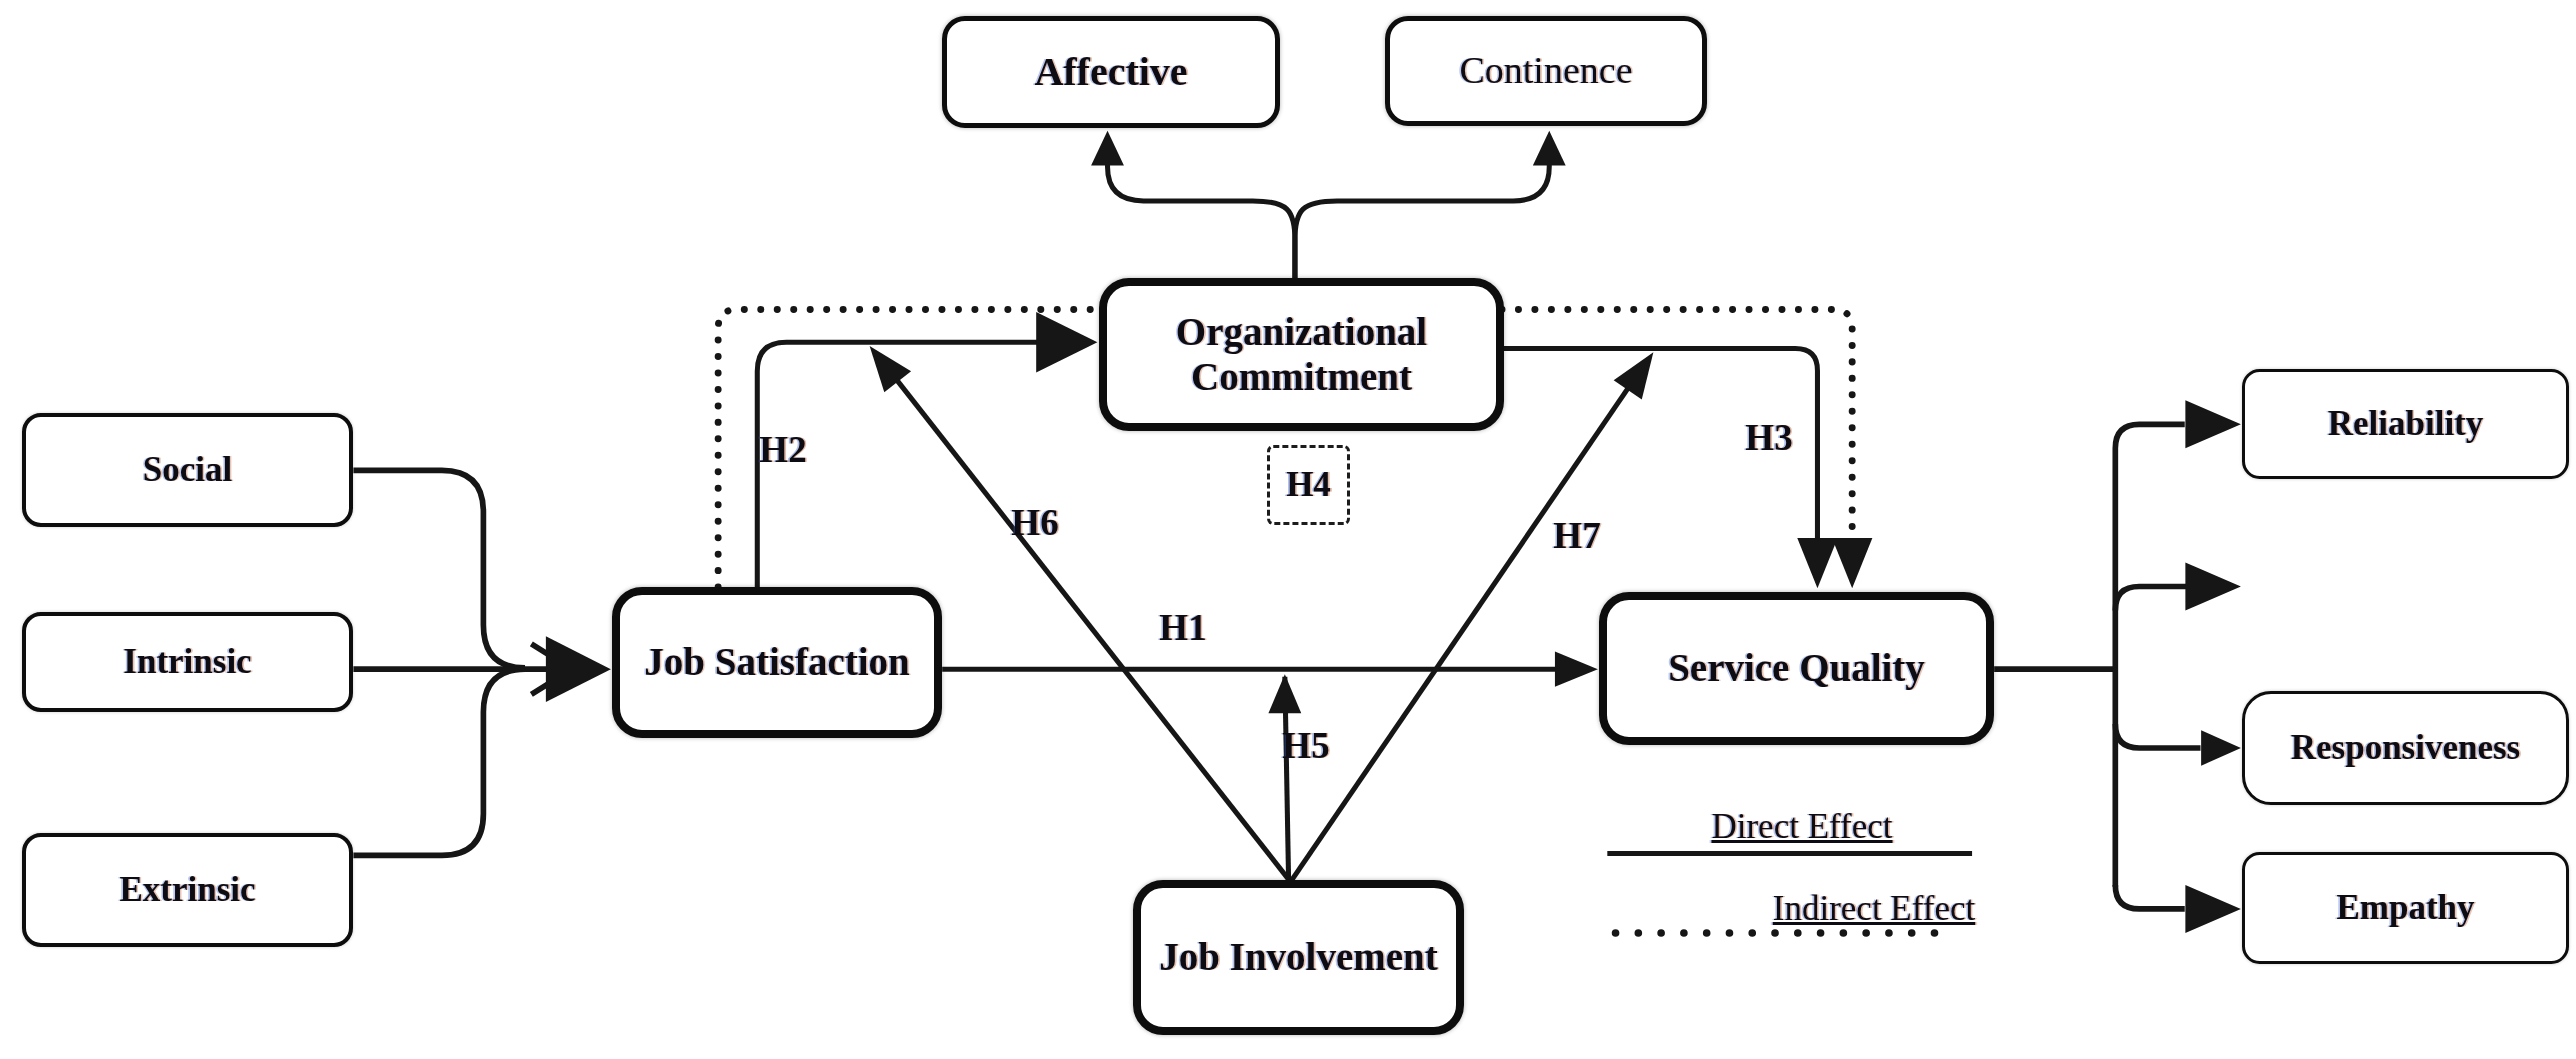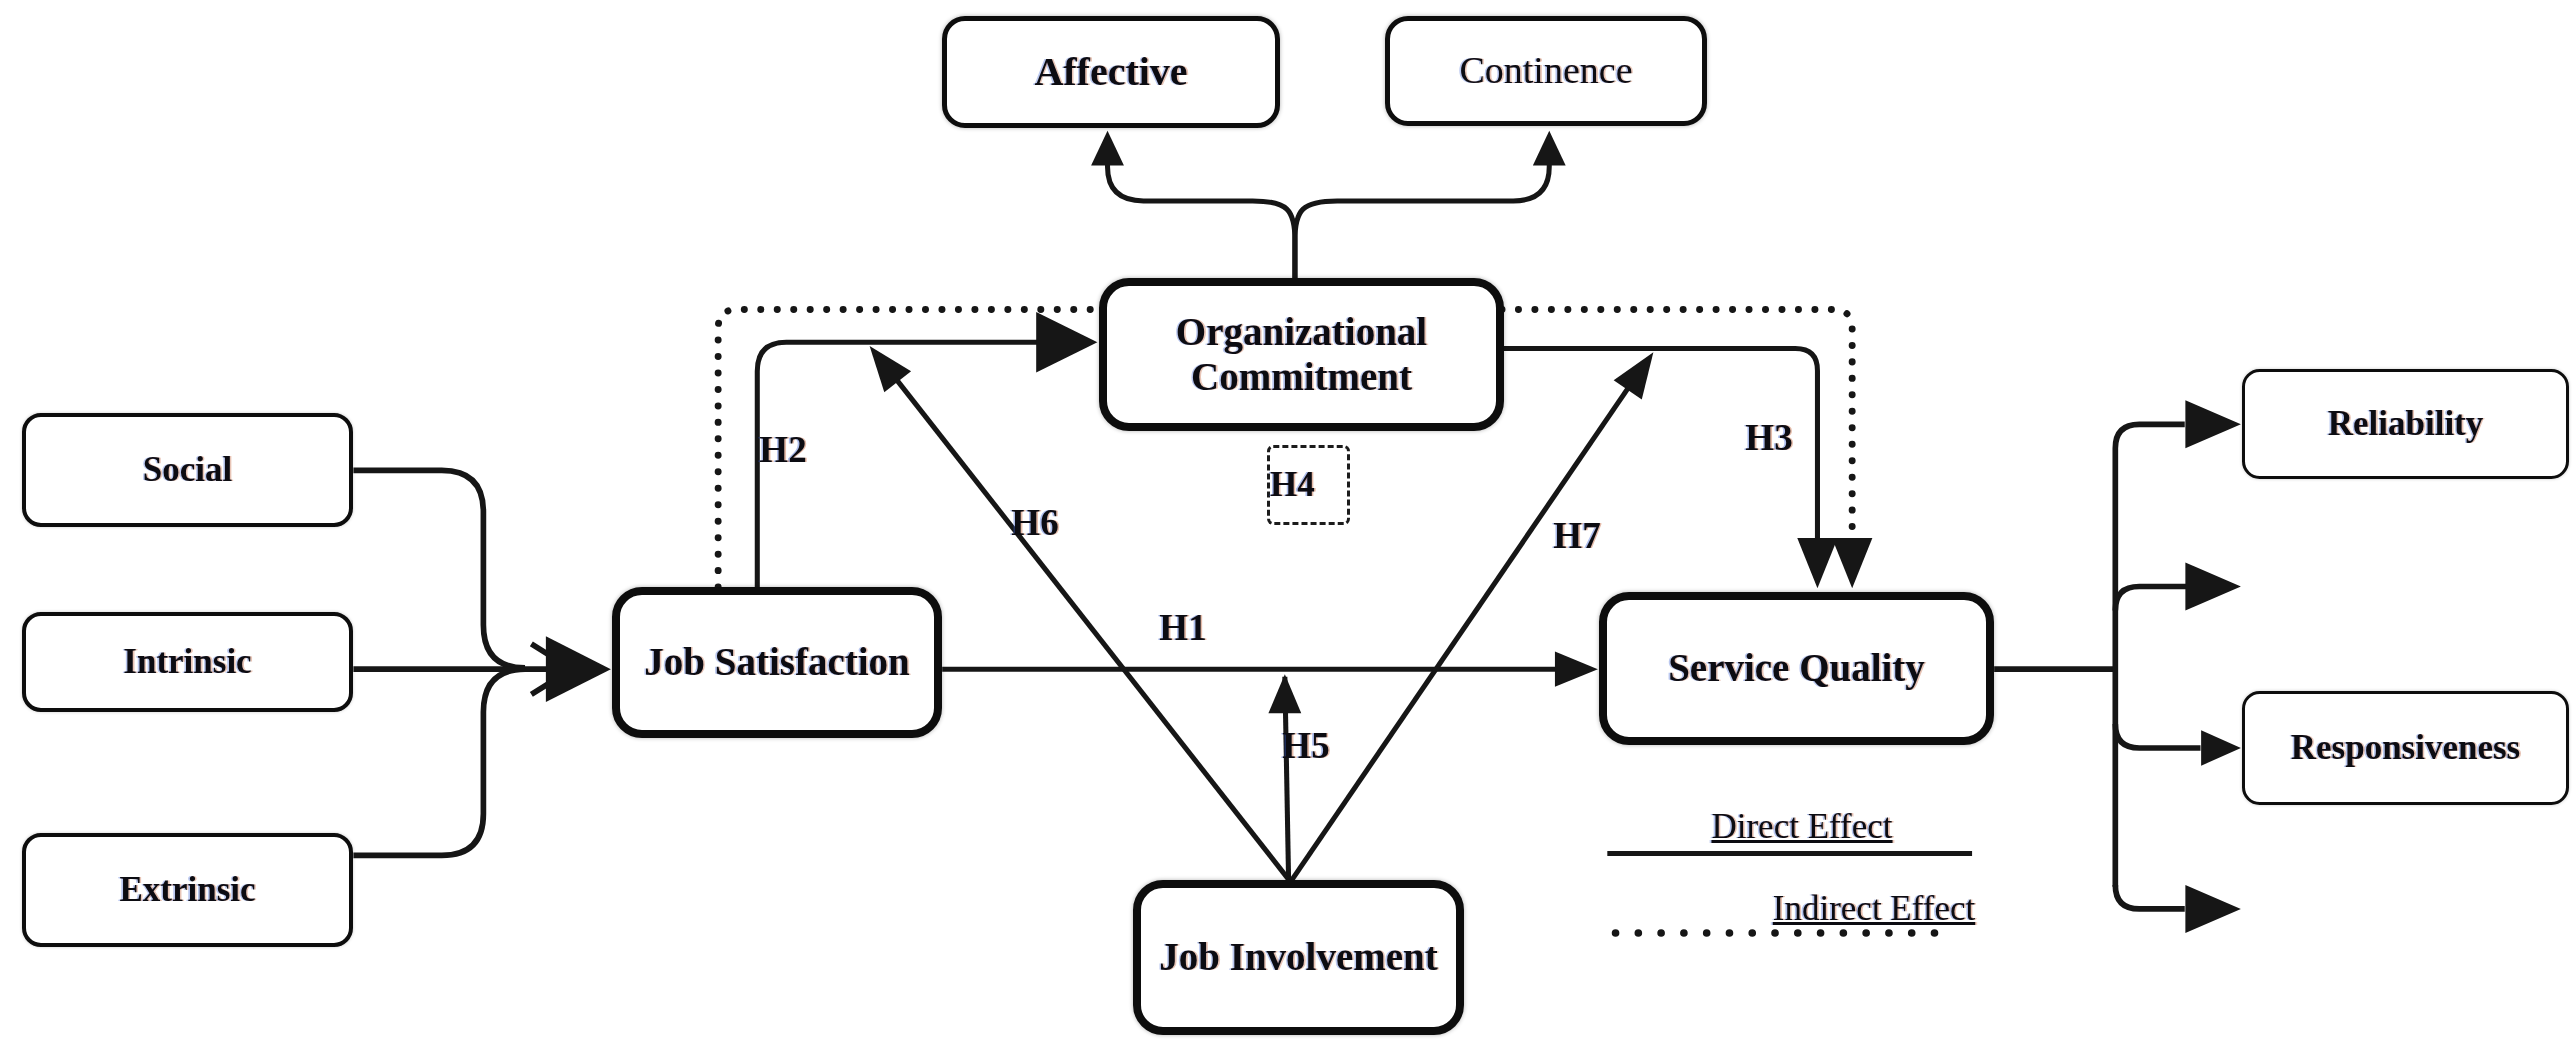--- a/index.html
+++ b/index.html
@@ -49,21 +49,21 @@
     transform: translate(-50%, -50%);
     text-shadow: 1.6px 0 0 rgba(185,75,30,0.38), -1.6px 0 0 rgba(45,85,205,0.38);
     white-space: nowrap;
   }
   #h4-box {
     position: absolute;
     left: 1267px; top: 445px; width: 83px; height: 80px;
     border: 3.2px dashed #1c1c1c;
     border-radius: 6.3px;
     box-sizing: border-box;
-    display: flex; align-items: center; justify-content: flex-start;
+    display: flex; align-items: center; justify-content: center;
     z-index: 3;
     background: transparent;
     font-size: 35px; font-weight: bold; color: #0c0c12;
   }
   #h4-box .lbl { text-shadow: 1.6px 0 0 rgba(185,75,30,0.38), -1.6px 0 0 rgba(45,85,205,0.38); }
   .legend-text {
     position: absolute;
     z-index: 3;
     font-size: 35px;
     font-weight: normal;
@@ -156,22 +156,25 @@
     <span class="lbl">Service Quality</span>
   </div>
 
   <div class="node thick" style="left:1133px; top:880px; width:331px; height:155px;">
     <span class="lbl">Job Involvement</span>
   </div>
 
   <div class="node rightbox" style="left:2242px; top:369px; width:327px; height:110px;">
     <span class="lbl">Reliability</span>
   </div>
-  <div class="node rightbox" style="left:2242px; top:691px; width:327px; height:114px;">
+  <div class="node rightbox" style="left:2242px; top:691px; width:327px; height:114px;border-radius:29px;">
     <span class="lbl">Responsiveness</span>
+  </div>
+  <div class="node rightbox" style="left:2242px; top:852px; width:327px; height:112px;">
+    <span class="lbl">Empathy</span>
   </div>
 
   <div class="hlabel" style="left:1183px; top:627px;">H1</div>
   <div class="hlabel" style="left:783px; top:449px;">H2</div>
   <div class="hlabel" style="left:1769px; top:437px;">H3</div>
   <div class="hlabel" style="left:1306px; top:745px;">H5</div>
   <div class="hlabel" style="left:1035px; top:522px;">H6</div>
   <div class="hlabel" style="left:1577px; top:535px;">H7</div>
 
   <div id="h4-box">

